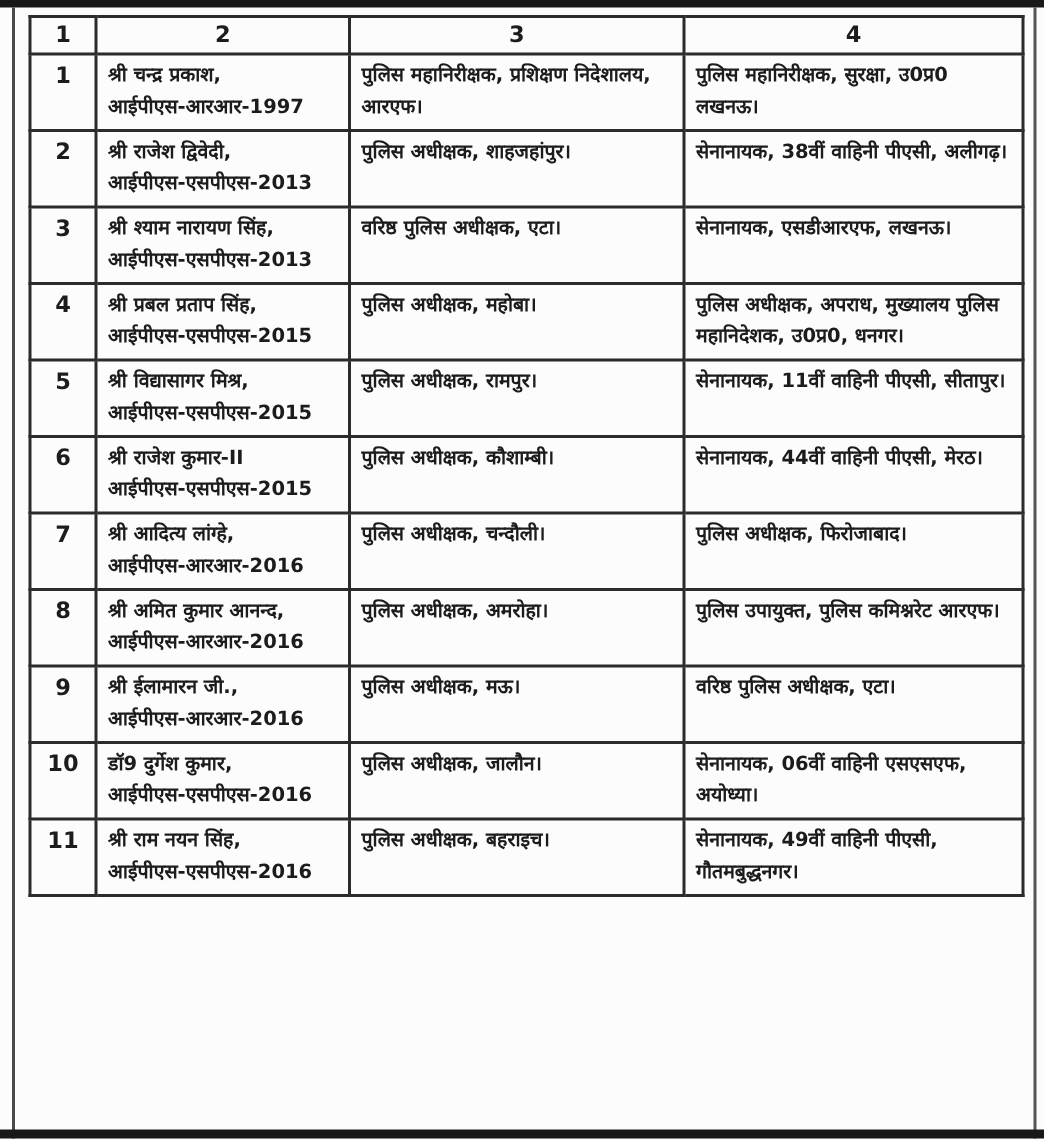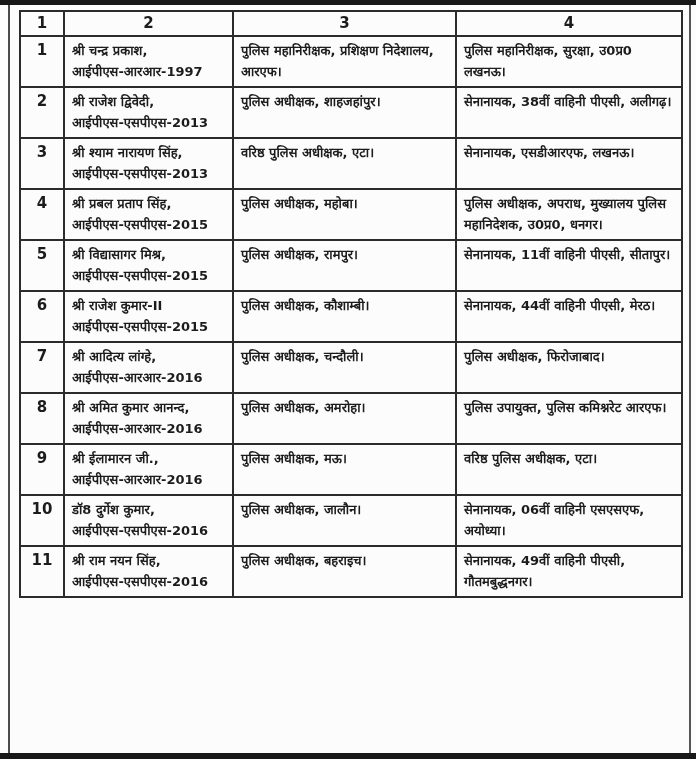--- a/index.html
+++ b/index.html
@@ -181,21 +181,21 @@
       <div>श्री ईलामारन जी.,</div>
       <div>आईपीएस-आरआर-2016</div>
     </td>
     <td class="c-from">पुलिस अधीक्षक, मऊ।</td>
     <td class="c-to">वरिष्ठ पुलिस अधीक्षक, एटा।</td>
   </tr>
 
   <tr>
     <td class="c-sno">10</td>
     <td class="c-name">
-      <div>डॉ8 दुर्गेश कुमार,</div>
+      <div>डॉ9 दुर्गेश कुमार,</div>
       <div>आईपीएस-एसपीएस-2016</div>
     </td>
     <td class="c-from">पुलिस अधीक्षक, जालौन।</td>
     <td class="c-to">सेनानायक, 06वीं वाहिनी एसएसएफ, अयोध्या।</td>
   </tr>
 
   <tr>
     <td class="c-sno">11</td>
     <td class="c-name">
       <div>श्री राम नयन सिंह,</div>

